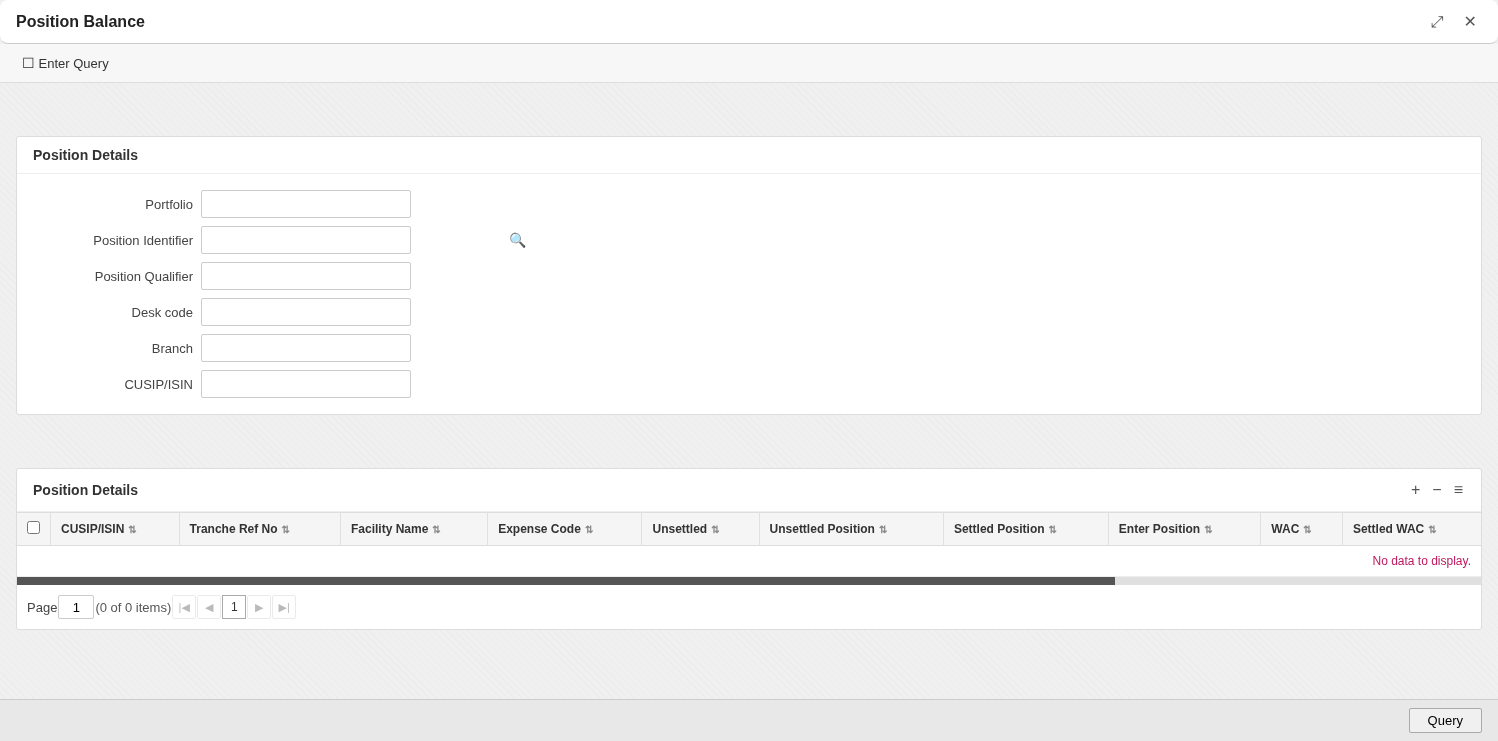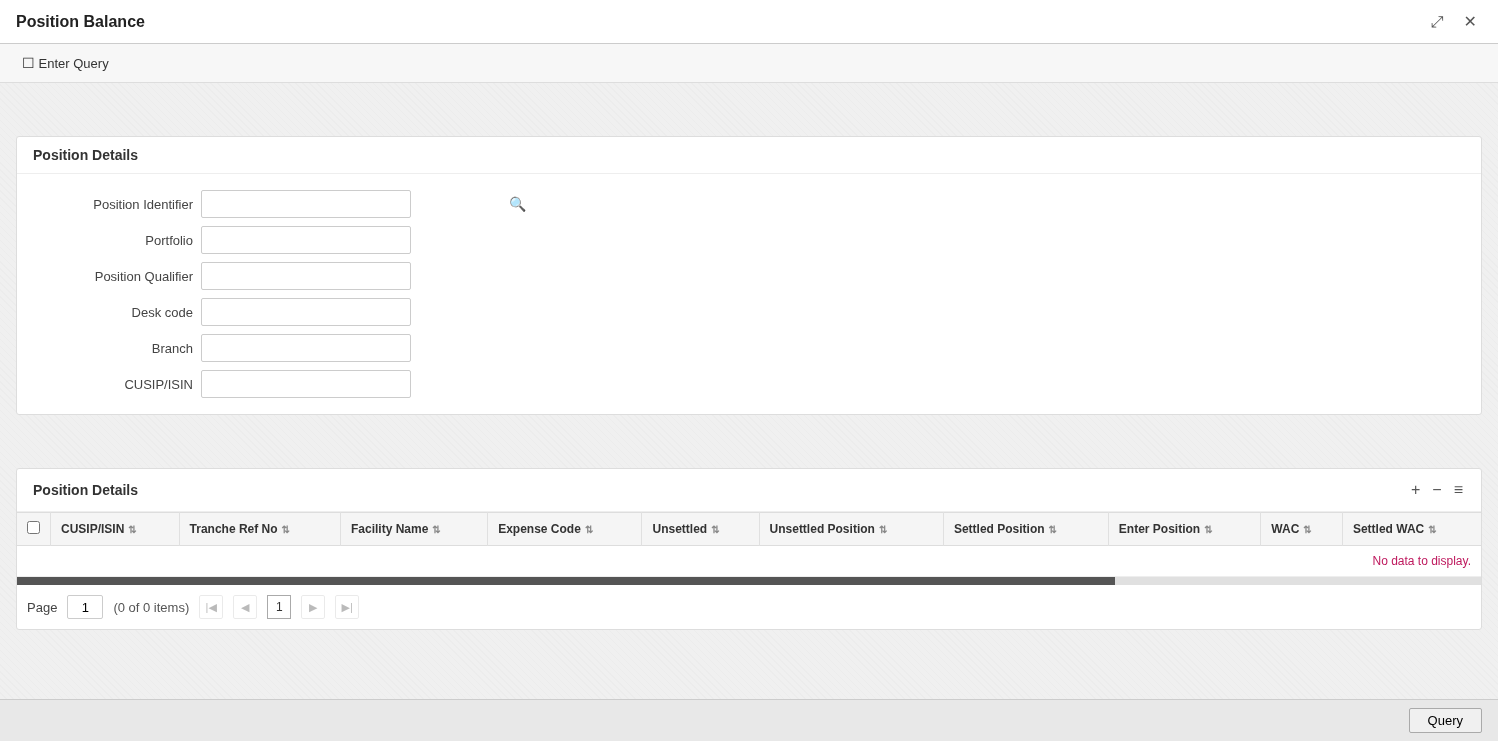--- a/index.html
+++ b/index.html
@@ -17,20 +17,21 @@
       display: flex;
       flex-direction: column;
     }
     .title-bar {
       background: #fff;
       border-bottom: 1px solid #ccc;
       padding: 10px 16px;
       display: flex;
       align-items: center;
       justify-content: space-between;
+      border-radius: 8px;
     }
     .title-bar-left {
       font-size: 16px;
       font-weight: bold;
       color: #222;
     }
     .title-bar-right {
       display: flex;
       gap: 10px;
       align-items: center;
@@ -205,21 +206,21 @@
     }
     .table-scrollbar-thumb {
       height: 8px;
       background: #555;
       width: 75%;
       border-radius: 0;
     }
     .pagination {
       display: flex;
       align-items: center;
-      gap: 10px;
+      gap: 1px;
       padding: 10px 10px;
       font-size: 13px;
     }
     .page-label {
       color: #444;
     }
     .page-input {
       width: 36px;
       height: 24px;
       border: 1px solid #ccc;
@@ -300,30 +301,30 @@
   <div class="content-area bg-texture">
 
     <div class="card">
       <div class="card-header">
         <span>Position Details</span>
       </div>
       <div class="card-body">
         <div class="form-section">
 
           <div class="form-row">
+            <label class="form-label">Portfolio</label>
+            <input type="text" class="form-input" value="" style="">
+          </div>
+
+          <div class="form-row">
             <label class="form-label">Position Identifier</label>
             <div class="form-input-wrapper">
               <input type="text" class="form-input-with-icon" value="" style="">
               <span class="input-search-icon">🔍</span>
             </div>
-          </div>
-
-          <div class="form-row">
-            <label class="form-label">Portfolio</label>
-            <input type="text" class="form-input" value="" style="">
           </div>
 
           <div class="form-row">
             <label class="form-label">Position Qualifier</label>
             <input type="text" class="form-input" value="" style="">
           </div>
 
           <div class="form-row">
             <label class="form-label">Desk code</label>
             <input type="text" class="form-input" value="" style="">

